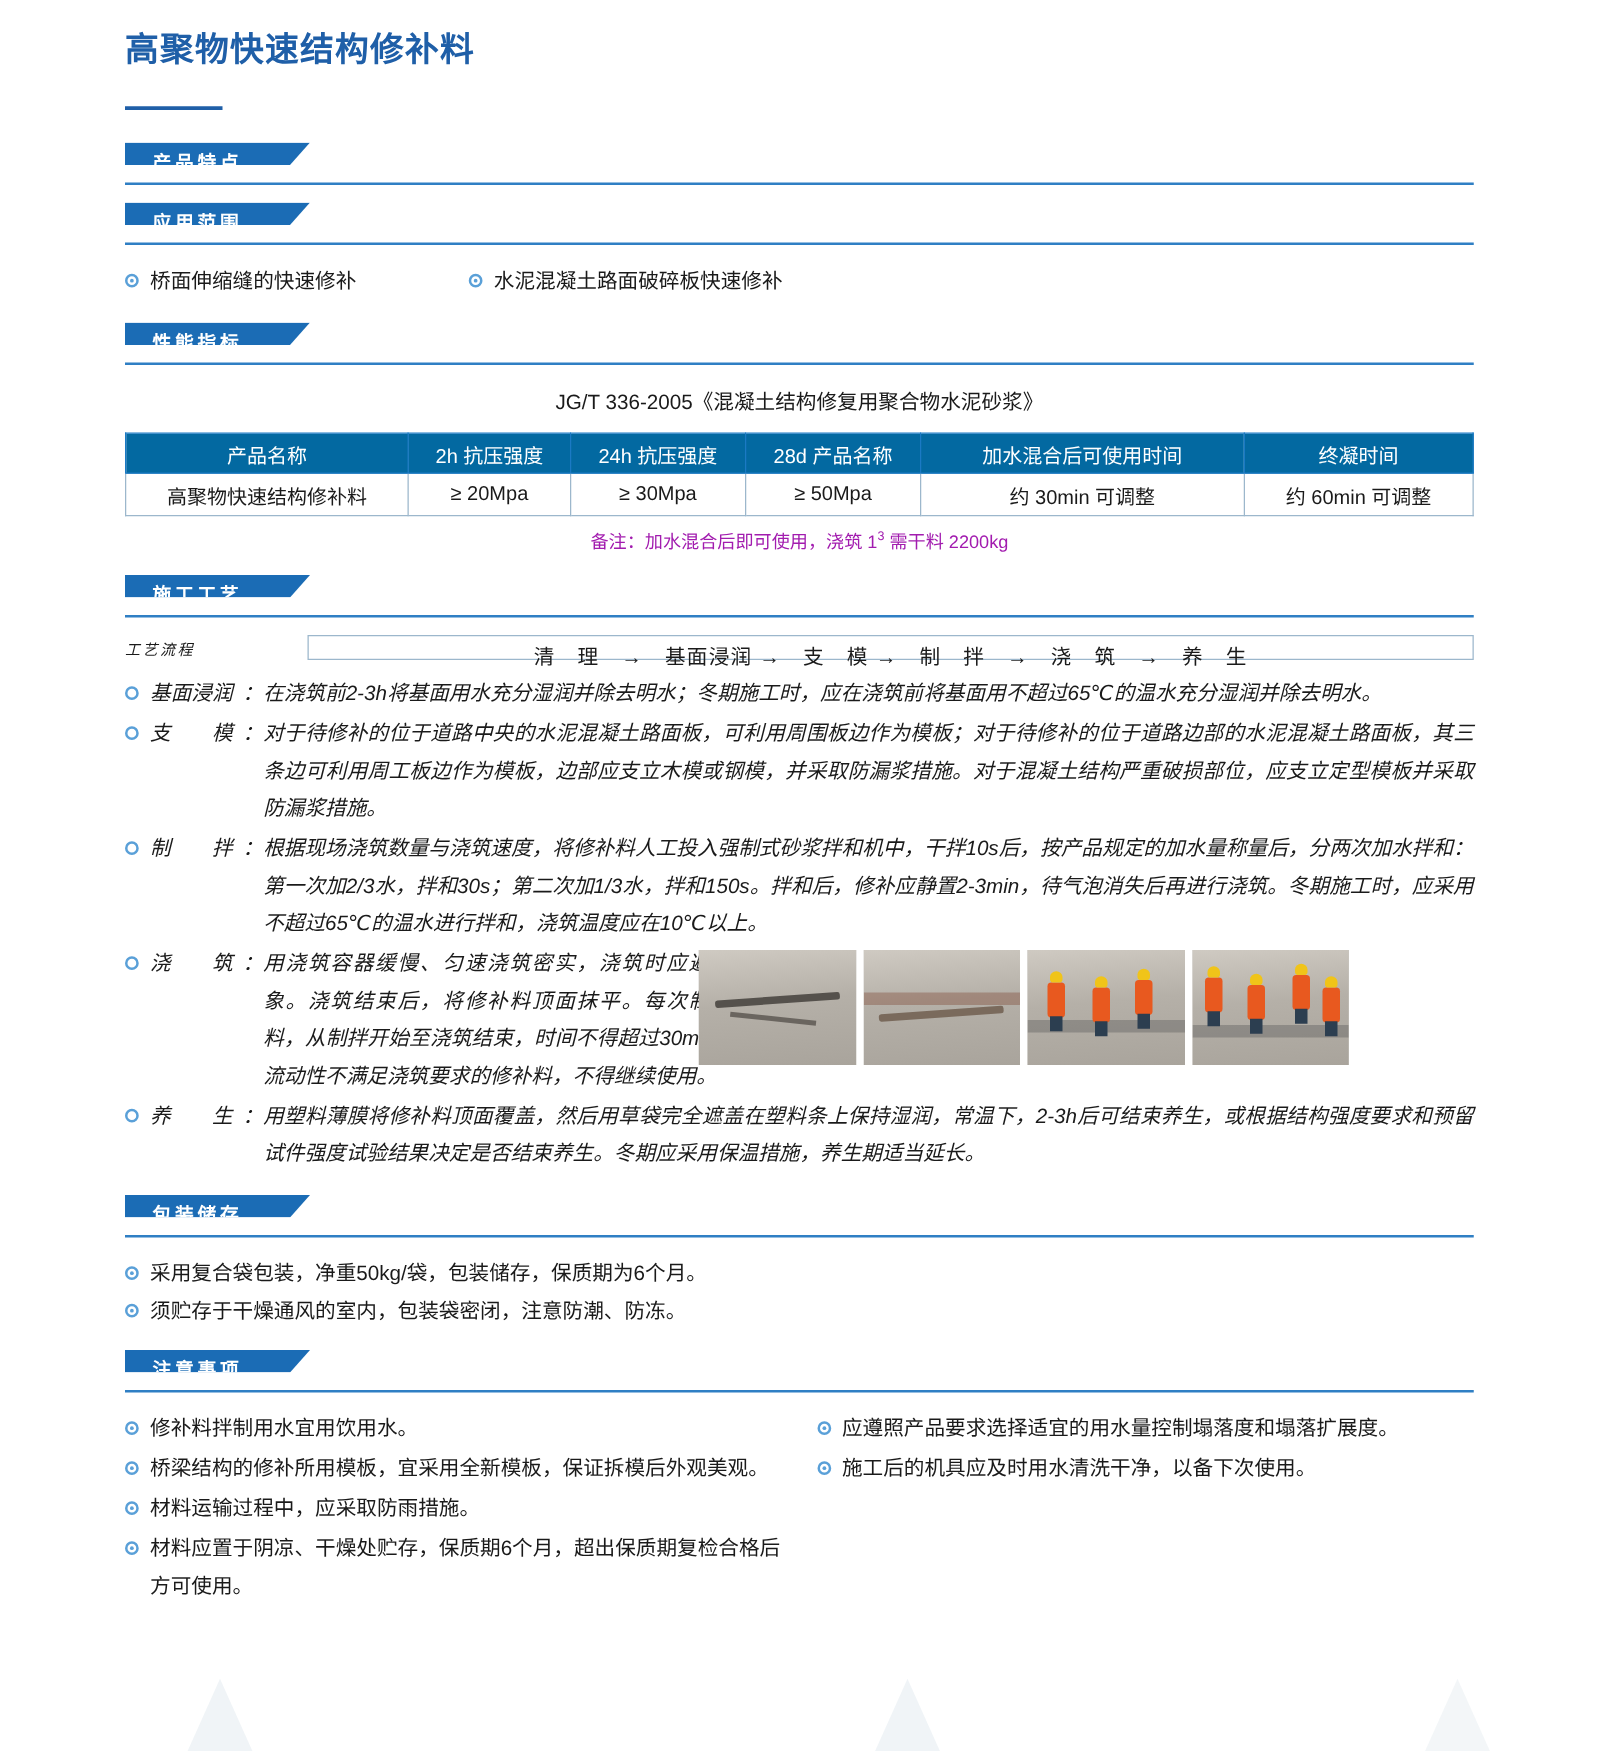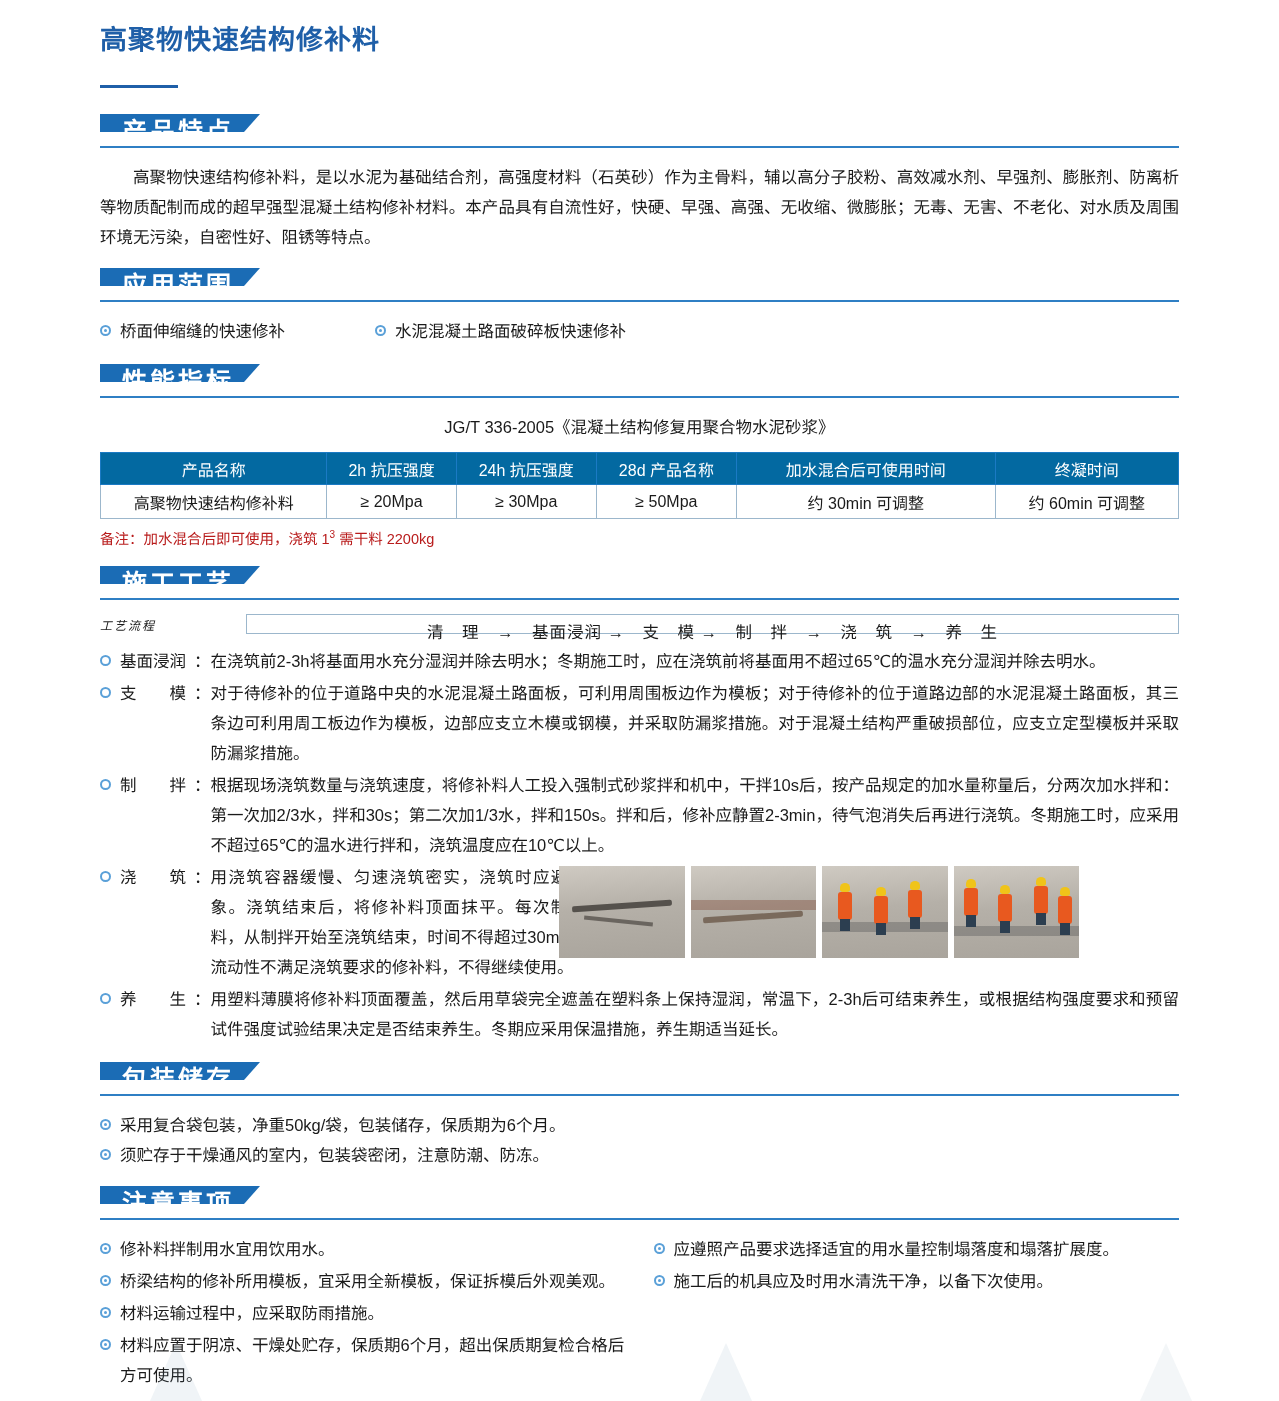--- a/index.html
+++ b/index.html
@@ -47,21 +47,21 @@
     margin-bottom: 14px;
   }
   .section-head .flag {
     position: absolute;
     left: 0;
     top: 0;
     height: 18px;
     min-width: 148px;
     background: #1b6cb5;
     color: #ffffff;
-    font-size: 25px;
+    font-size: 15px;
     font-weight: bold;
     letter-spacing: 3px;
     line-height: 34px;
     padding: 0 26px 0 22px;
     display: inline-block;
     clip-path: polygon(0 0, 100% 0, calc(100% - 16px) 100%, 0 100%);
   }
   .section-head .rule {
     position: absolute;
     left: 0;
@@ -136,21 +136,22 @@
   table.perf td {
     border: 1px solid #9cb7cc;
     height: 34px;
     text-align: center;
     padding: 0 6px;
     background: #fff;
   }
   .table-note {
     font-size: 14.5px;
     margin: 8px 0 18px 0;
-    color: #b91c1c;
+    color: #a21caf;
+    text-align: center;
   }
   .table-note sup { font-size: 10px; }
 
   
   .flow-wrap {
     display: flex;
     align-items: center;
     margin: 10px 0 12px 0;
   }
   .flow-label {
@@ -170,20 +171,21 @@
     letter-spacing: 1px;
   }
 
   
   .step {
     display: flex;
     align-items: flex-start;
     font-size: 16.5px;
     line-height: 30px;
     margin-bottom: 2px;
+    font-style: italic;
   }
   .step .dot {
     flex: none;
     width: 11px;
     height: 11px;
     border: 2px solid #5aa0d8;
     border-radius: 50%;
     margin: 9px 9px 0 0;
   }
   .step .step-name {
@@ -297,21 +299,20 @@
 
 <div class="page">
 
   <h1 class="doc-title">高聚物快速结构修补料</h1>
   <div class="title-rule"></div>
 
   <div class="section-head">
     <span class="flag">产品特点</span>
     <span class="rule"></span>
   </div>
-  <p class="body-text indent">高聚物快速结构修补料，是以水泥为基础结合剂，高强度材料（石英砂）作为主骨料，辅以高分子胶粉、高效减水剂、早强剂、膨胀剂、防离析等物质配制而成的超早强型混凝土结构修补材料。本产品具有自流性好，快硬、早强、高强、无收缩、微膨胀；无毒、无害、不老化、对水质及周围环境无污染，自密性好、阻锈等特点。</p>
 
   <div class="section-head">
     <span class="flag">应用范围</span>
     <span class="rule"></span>
   </div>
   <div class="bullet-row">
     <div class="bullet">
       <span class="dot solid-core"></span>
       <span>桥面伸缩缝的快速修补</span>
     </div>

